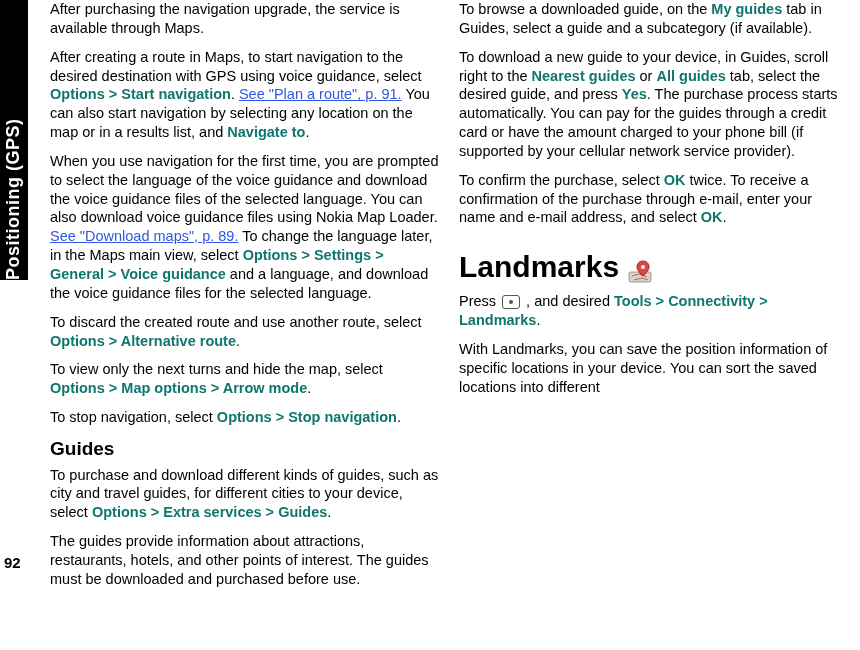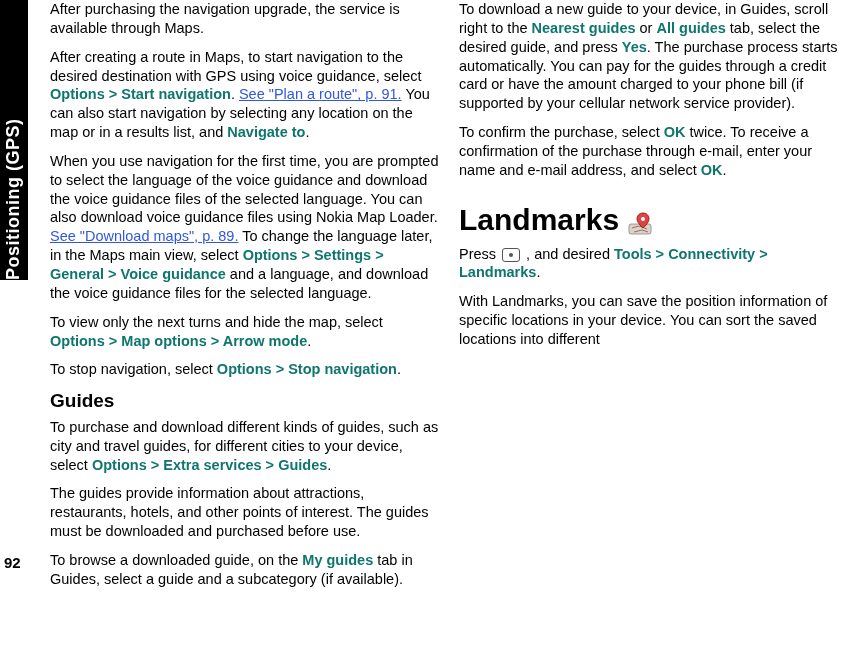--- a/index.html
+++ b/index.html
@@ -102,20 +102,23 @@
   </p>
 
   <p>
     <span>After creating a route in Maps, to start navigation to the desired destination with GPS using voice guidance, select </span><span class="opt">Options</span><span class="opt"> &gt; </span><span class="opt">Start navigation</span><span>. </span><a class="lnk">See "Plan a route", p. 91.</a><span> You can also start navigation by selecting any location on the map or in a results list, and </span><span class="opt">Navigate to</span><span>.</span>
   </p>
 
   <p>
     <span>When you use navigation for the first time, you are prompted to select the language of the voice guidance and download the voice guidance files of the selected language. You can also download voice guidance files using Nokia Map Loader. </span><a class="lnk">See "Download maps", p. 89.</a><span> To change the language later, in the Maps main view, select </span><span class="opt">Options</span><span class="opt"> &gt; </span><span class="opt">Settings</span><span class="opt"> &gt; </span><span class="opt">General</span><span class="opt"> &gt; </span><span class="opt">Voice guidance</span><span> and a language, and download the voice guidance files for the selected language.</span>
   </p>
 
+  <p>
+    <span>To discard the created route and use another route, select </span><span class="opt">Options</span><span class="opt"> &gt; </span><span class="opt">Alternative route</span><span>.</span>
+  </p>
 
   <p>
     <span>To view only the next turns and hide the map, select </span><span class="opt">Options</span><span class="opt"> &gt; </span><span class="opt">Map options</span><span class="opt"> &gt; </span><span class="opt">Arrow mode</span><span>.</span>
   </p>
 
   <p>
     <span>To stop navigation, select </span><span class="opt">Options</span><span class="opt"> &gt; </span><span class="opt">Stop navigation</span><span>.</span>
   </p>
 
   <h2>Guides</h2>

